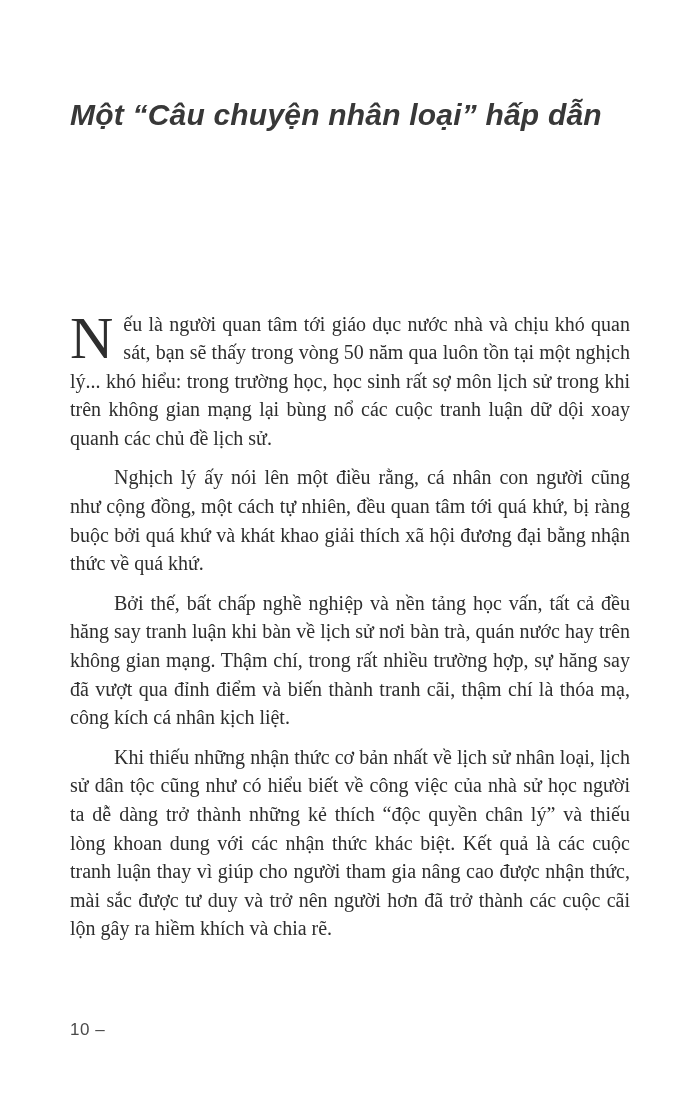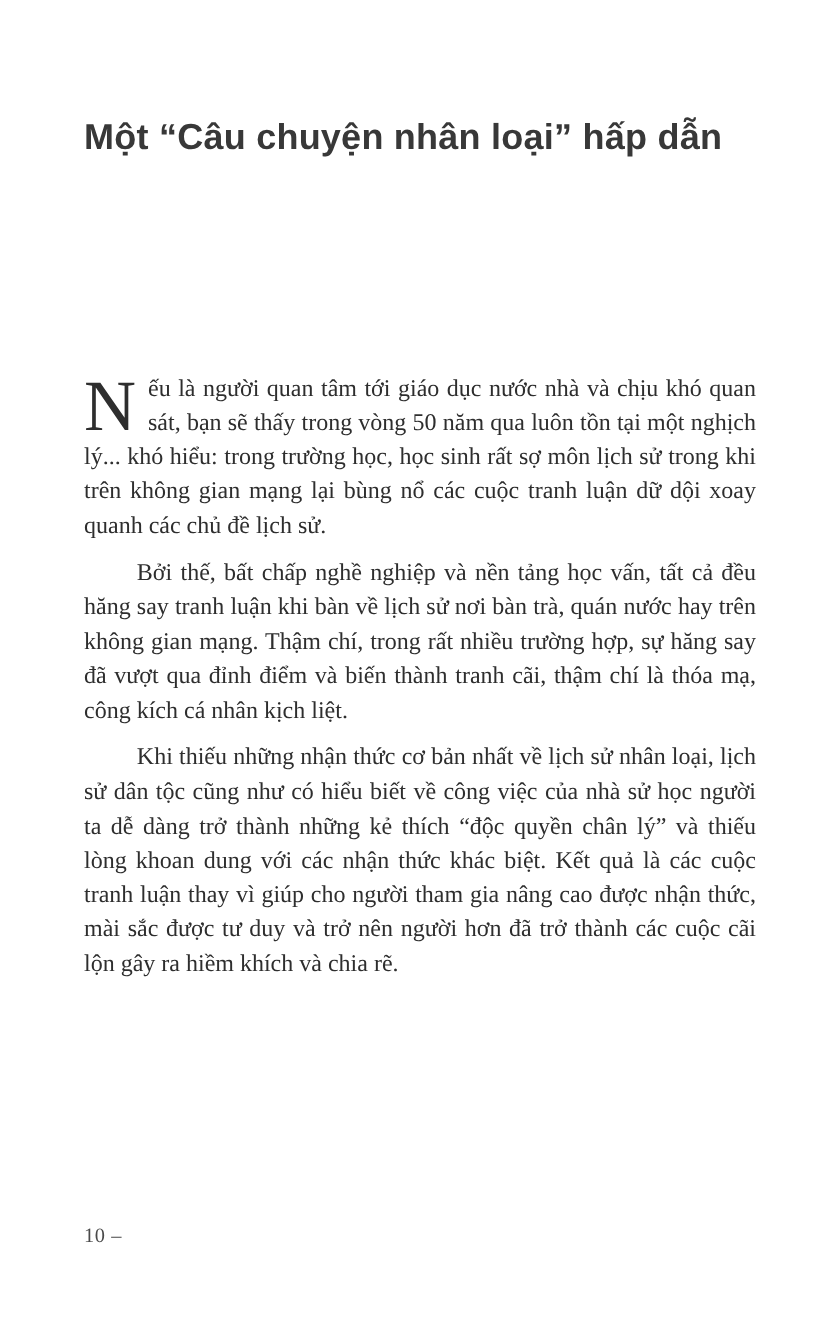--- a/index.html
+++ b/index.html
@@ -18,20 +18,21 @@
     padding: 96px 70px 0 70px;
   }
   .chapter-title {
     font-family: "Liberation Sans", sans-serif;
     font-weight: 700;
     font-size: 30px;
     line-height: 1.25;
     color: #383838;
     letter-spacing: 0.2px;
     margin-bottom: 176px;
+    font-style: italic;
   }
   .body-text {
     width: 560px;
     color: #2e2e2e;
     font-size: 20px;
     line-height: 28.6px;
     text-align: justify;
   }
   .body-text p {
     margin: 0;
@@ -45,36 +46,37 @@
     font-size: 60px;
     line-height: 50px;
     padding: 3px 10px 0 0;
     color: #2e2e2e;
     font-family: "Liberation Serif", serif;
   }
   .page-number {
     position: absolute;
     left: 70px;
     top: 1020px;
-    font-family: Liberation Serif, serif;
+    font-family: Liberation Sans, sans-serif;
     font-size: 17px;
     letter-spacing: 0.5px;
     color: #4a4a4a;
   }
 </style>
 </head>
 <body>
 
 <div class="page">
 
   <h1 class="chapter-title">Một “Câu chuyện nhân loại” hấp dẫn</h1>
 
   <div class="body-text">
     <p><span class="dropcap">N</span><span>ếu là người quan tâm tới giáo dục nước nhà và chịu khó quan sát, bạn sẽ thấy trong vòng 50 năm qua luôn tồn tại một nghịch lý... khó hiểu: trong trường học, học sinh rất sợ môn lịch sử trong khi trên không gian mạng lại bùng nổ các cuộc tranh luận dữ dội xoay quanh các chủ đề lịch sử.</span></p>
 
+    <p>Nghịch lý ấy nói lên một điều rằng, cá nhân con người cũng như cộng đồng, một cách tự nhiên, đều quan tâm tới quá khứ, bị ràng buộc bởi quá khứ và khát khao giải thích xã hội đương đại bằng nhận thức về quá khứ.</p>
 
     <p>Bởi thế, bất chấp nghề nghiệp và nền tảng học vấn, tất cả đều hăng say tranh luận khi bàn về lịch sử nơi bàn trà, quán nước hay trên không gian mạng. Thậm chí, trong rất nhiều trường hợp, sự hăng say đã vượt qua đỉnh điểm và biến thành tranh cãi, thậm chí là thóa mạ, công kích cá nhân kịch liệt.</p>
 
     <p>Khi thiếu những nhận thức cơ bản nhất về lịch sử nhân loại, lịch sử dân tộc cũng như có hiểu biết về công việc của nhà sử học người ta dễ dàng trở thành những kẻ thích “độc quyền chân lý” và thiếu lòng khoan dung với các nhận thức khác biệt. Kết quả là các cuộc tranh luận thay vì giúp cho người tham gia nâng cao được nhận thức, mài sắc được tư duy và trở nên người hơn đã trở thành các cuộc cãi lộn gây ra hiềm khích và chia rẽ.</p>
   </div>
 
   <div class="page-number">10 –</div>
 
 </div>
 

